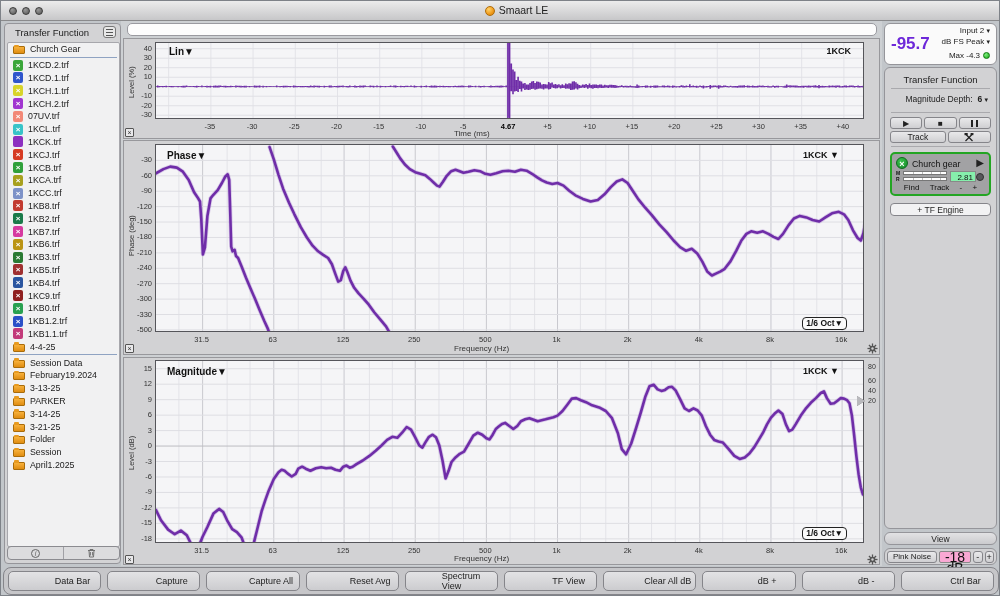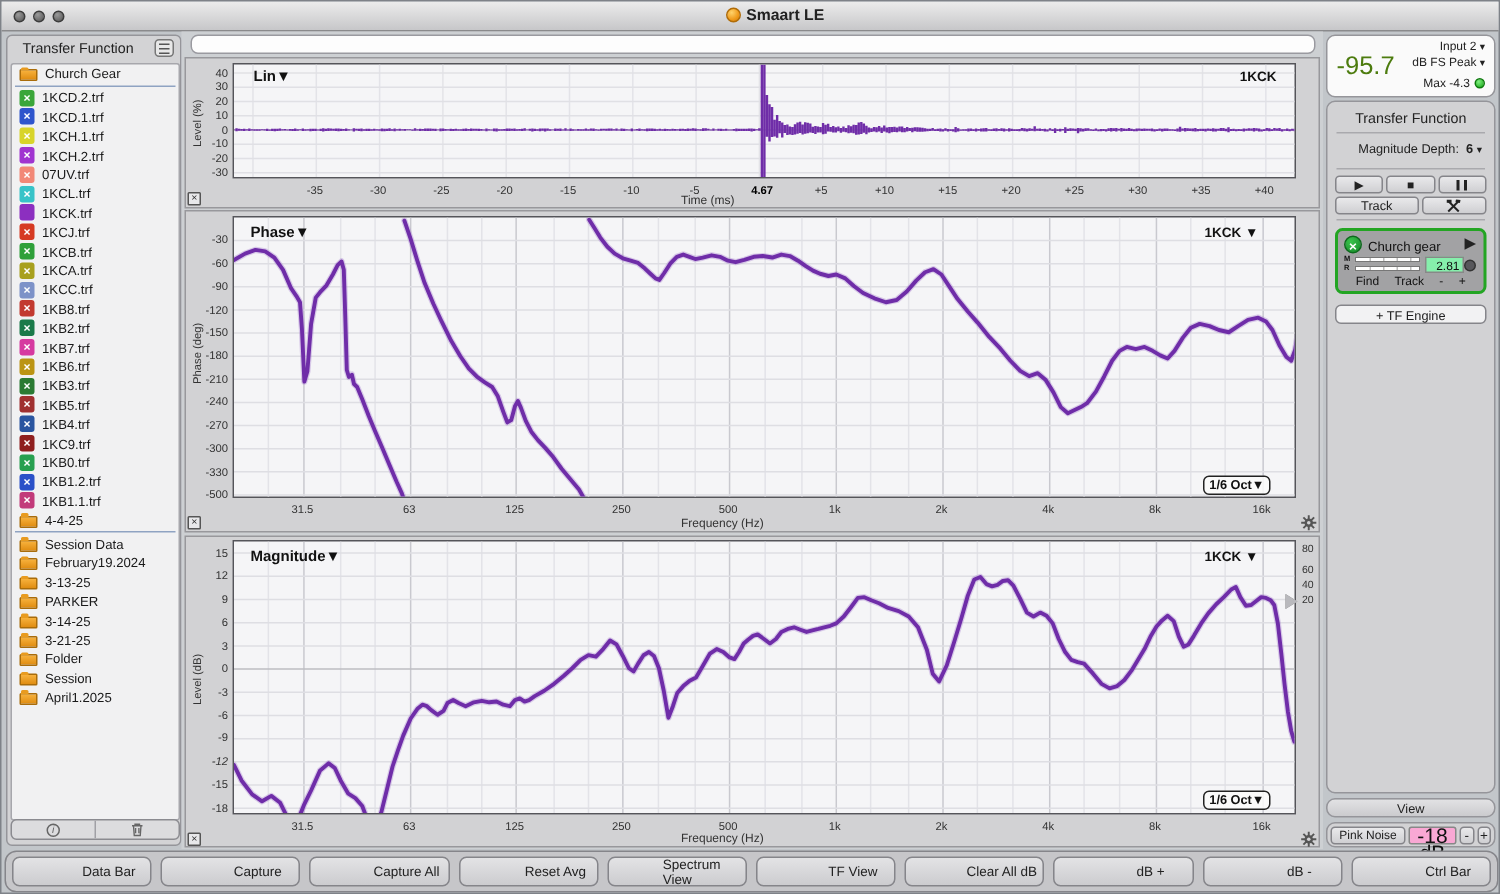--- a/index.html
+++ b/index.html
@@ -6,21 +6,21 @@
   *{box-sizing:border-box;font-family:"Liberation Sans","DejaVu Sans",sans-serif;}
   #win{position:relative;width:1000px;height:596px;background:#c2c6ca;overflow:hidden;
        border:1px solid #7e8288;}
   .abs{position:absolute;}
   
   #titlebar{left:0;top:0;width:1000px;height:20px;
     background:linear-gradient(#ececec,#c7c7c9);border-bottom:1px solid #8a8a8c;}
   .tl-dot{position:absolute;top:6px;width:8px;height:8px;border-radius:50%;
     background:radial-gradient(circle at 35% 30%,#9a9a9a,#555);border:1px solid #3c3c3c;}
   #win-title{position:absolute;top:3px;left:0;right:0;text-align:center;
-    font-size:10.5px;font-weight:bold;color:#222;margin-left:31px;}
+    font-size:10.5px;font-weight:normal;color:#222;margin-left:31px;}
   #app-logo{display:inline-block;width:10px;height:10px;border-radius:50%;vertical-align:-2px;
     background:radial-gradient(circle at 35% 30%,#ffd36b,#f09a1a 60%,#c87d10);border:1px solid #b06c08;margin-right:4px;}
   
   #sidebar{left:3px;top:22px;width:117px;height:541px;background:#d3d3d5;
     border:1px solid #95959a;border-radius:4px;}
   #sb-header{position:absolute;left:0;top:0;right:0;height:17px;}
   #sb-title{position:absolute;left:10px;top:3px;font-size:9.5px;color:#222;}
   #sb-menu{position:absolute;right:4px;top:2px;width:13px;height:12px;border:1px solid #777;
     border-radius:3px;background:#e8e8e8;}
   #sb-menu i{display:block;height:1px;background:#555;margin:2px 2px 0 2px;}
@@ -60,21 +60,21 @@
   .closebox{position:absolute;width:9px;height:9px;border:1px solid #555;background:#e8e8ea;
     font-size:7px;line-height:8px;text-align:center;color:#333;border-radius:1px;}
   .gear{position:absolute;width:11px;height:11px;}
   .arr{font-size:7px;}
   .cohtick{position:absolute;font-size:7px;color:#333;}
   .cohmark{position:absolute;width:0;height:0;border-top:5px solid transparent;
     border-bottom:5px solid transparent;border-left:8px solid #b9b9bd;filter:drop-shadow(0 0 0.5px #777);}
   
   .rp-box{position:absolute;left:883px;width:113px;border:1px solid #95959a;border-radius:6px;}
   #meterbox{top:22px;height:42px;background:#fafafa;}
-  #meter-val{position:absolute;left:6px;top:10px;font-size:17px;font-weight:normal;color:#4d7c0f;}
+  #meter-val{position:absolute;left:6px;top:10px;font-size:17px;font-weight:bold;color:#6d28d9;}
   .mb-line{position:absolute;right:6px;font-size:8px;color:#222;white-space:nowrap;}
   .gdot{display:inline-block;width:7px;height:7px;border-radius:50%;
     background:radial-gradient(circle at 35% 30%,#7ff07f,#18a818);border:0.5px solid #0c7a0c;vertical-align:-1px;margin-left:3px;}
   #tfpanel{top:66px;height:462px;background:#d2d2d4;}
   #tf-title{position:absolute;top:6px;left:0;right:0;text-align:center;font-size:9.5px;color:#222;}
   .hr{position:absolute;left:6px;right:6px;height:1px;background:#a9a9ad;}
   #avg-row{position:absolute;top:26px;left:0;right:8px;text-align:right;font-size:8.5px;color:#222;}
   .seg3{position:absolute;left:5px;right:5px;height:12px;display:flex;gap:2px;}
   .btn{background:linear-gradient(#e9e9eb,#cfcfd2);border:1px solid #85858a;border-radius:3px;
     display:flex;align-items:center;justify-content:center;font-size:8.5px;color:#222;}

